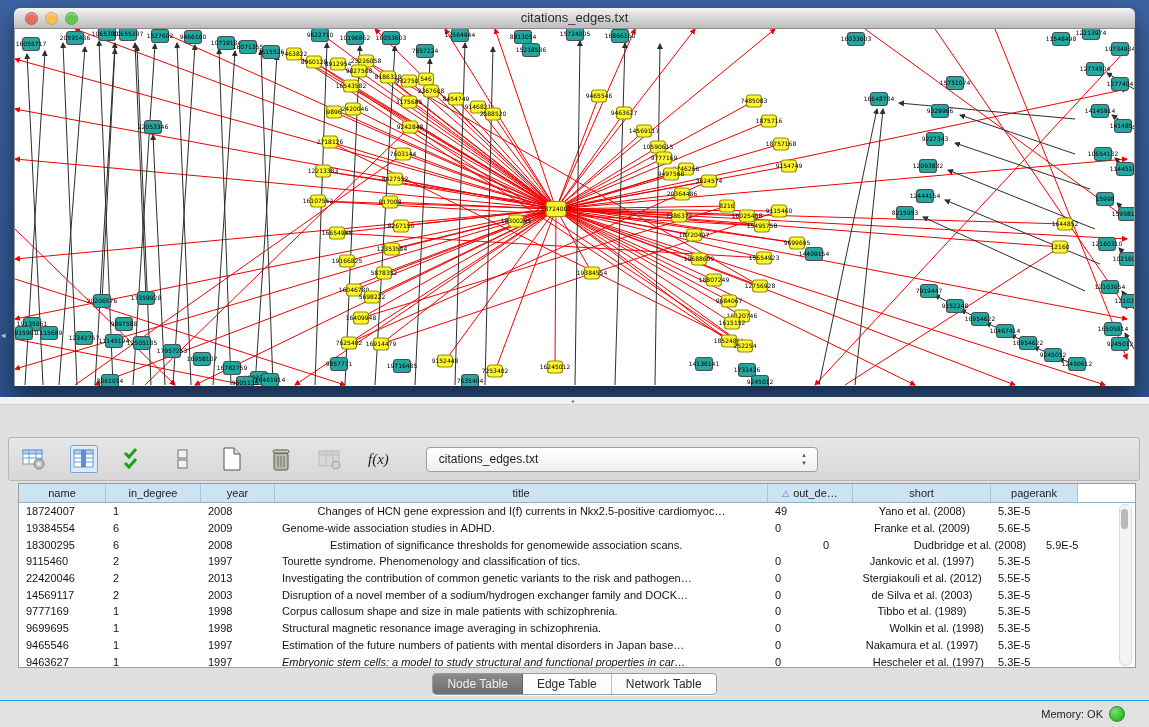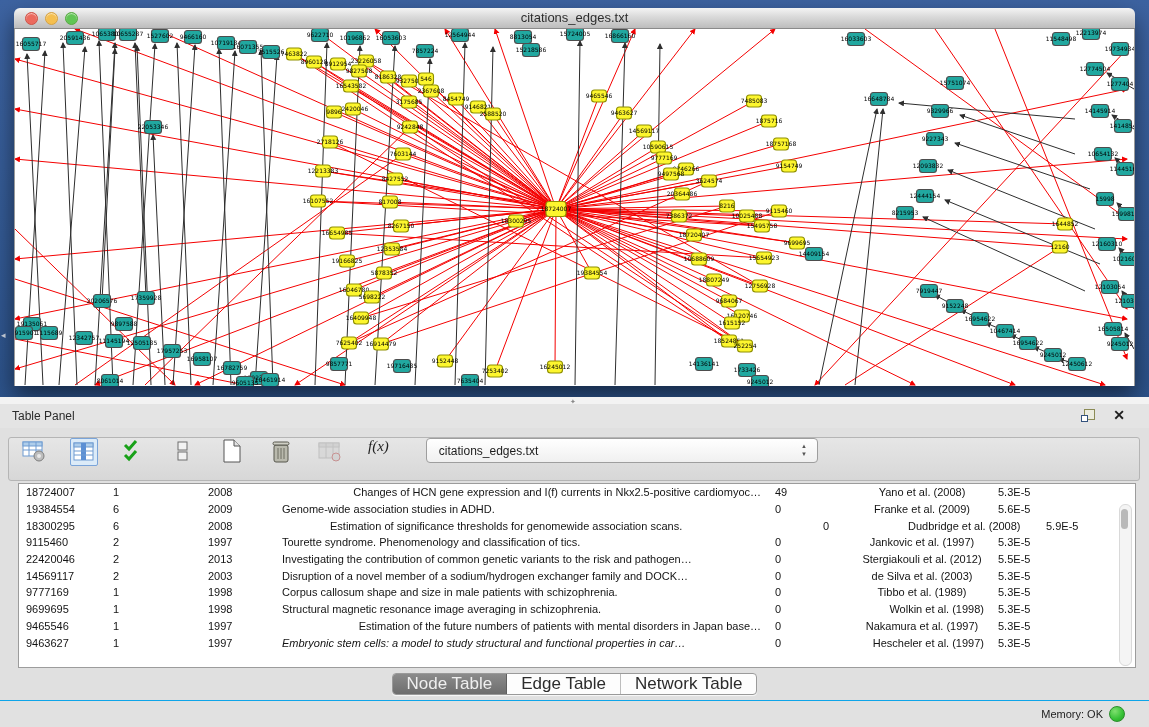--- a/index.html
+++ b/index.html
@@ -27,21 +27,21 @@
   .splitter-handle{position:absolute;left:570px;top:1px;color:#8a8a8a;font-size:7px;}
   .panel-titlebar{position:absolute;left:0;top:7px;width:1149px;height:24px;background:#e4e4e4;}
   .panel-title{position:absolute;left:12px;top:5px;font-size:12px;color:#2b2b2b;}
   .float-icon{position:absolute;right:55px;top:5px;width:13px;height:13px;}
   .float-icon .sq1{position:absolute;left:3px;top:0;width:9px;height:9px;border:1px solid #8b8b55;background:#ececdf;}
   .float-icon .sq2{position:absolute;left:0;top:6px;width:5px;height:5px;border:1px solid #33527d;background:#fff;}
   .close-icon{position:absolute;right:24px;top:3px;font-size:14px;font-weight:bold;color:#1c1c1c;}
 
   .toolbar{position:absolute;left:8px;top:40px;width:1132px;height:44px;
     background:linear-gradient(180deg,#e6e6e6,#d7d7d7);border:1px solid #b5b5b5;border-radius:3px;
-    display:flex;gap:23px;padding-left:12px;box-sizing:border-box;}
+    display:flex;align-items:center;gap:23px;padding-left:12px;box-sizing:border-box;}
   .tb-icon{width:26px;height:26px;display:flex;align-items:center;justify-content:center;position:relative;}
   .tb-icon.selected{border:1px solid #7aa4d9;background:#dcebf8;border-radius:2px;}
   .tb-icon.disabled{opacity:.45;}
   .fx{font-family:"Liberation Serif",serif;font-style:italic;font-size:15px;color:#222;margin-left:2px;}
   .combo{margin-left:14px;width:390px;height:23px;background:linear-gradient(180deg,#ffffff,#f0f0f0);
     border:1px solid #9e9e9e;border-radius:4px;position:relative;display:flex;align-items:center;}
   .combo-text{font-size:12px;color:#1c1c1c;padding-left:12px;}
   .combo-arrows{position:absolute;right:10px;top:3px;font-size:6px;color:#555;line-height:8px;text-align:center;}
 
   .table-wrap{position:absolute;left:18px;top:86px;width:1118px;height:185px;background:#fff;
@@ -52,21 +52,21 @@
   .sort-tri{color:#3f7fd1;font-size:9px;margin-right:4px;}
   .trow{display:flex;height:16.7px;align-items:center;}
   .td{font-size:11px;color:#141414;box-sizing:border-box;padding:0 7px;overflow:hidden;white-space:nowrap;}
   .vscroll{position:absolute;right:3px;top:20px;width:11px;height:160px;background:#f4f4f4;
     border:1px solid #d9d9d9;border-radius:6px;}
   .vthumb{position:absolute;left:1px;top:4px;width:7px;height:20px;background:#b9b9b9;border-radius:4px;}
 
   .tabbar{position:absolute;left:0;top:275px;width:1149px;height:28px;display:flex;justify-content:center;}
   .seg{display:flex;height:20px;margin-top:1px;border:1px solid #9a9a9a;border-radius:4px;overflow:hidden;background:#fdfdfd;
     box-shadow:0 1px 1px rgba(255,255,255,.8);}
-  .seg-btn{font-size:17px;padding:0 14px;display:flex;align-items:center;color:#2c2c2c;border-right:1px solid #bdbdbd;}
+  .seg-btn{font-size:12px;padding:0 14px;display:flex;align-items:center;color:#2c2c2c;border-right:1px solid #bdbdbd;}
   .seg-btn:last-child{border-right:none;}
   .seg-btn.active{background:linear-gradient(180deg,#8b8b8b,#6e6e6e);color:#efefef;border-right:1px solid #5f5f5f;}
 
   .statusbar{position:absolute;left:0;top:303px;width:1149px;height:27px;background:#e1e1e1;border-top:1px solid #0ea5e9;}
   .mem-label{position:absolute;right:46px;top:7px;font-size:11px;color:#222;}
   .mem-dot{position:absolute;right:24px;top:5px;width:14px;height:14px;border-radius:50%;
     background:radial-gradient(circle at 35% 30%,#7fe06f,#35c135 60%,#2a9e2a);border:1px solid #2a8f2a;}
 </style>
 </head>
 <body>
@@ -833,28 +833,20 @@
             </g>
           </g>
       </svg>
     </div>
   </div>
 
   <div class="panel">
     <div class="splitter">
       <span class="splitter-handle">✦</span>
     </div>
-    <div class="panel-titlebar">
-      <span class="panel-title">Table Panel</span>
-      <span class="float-icon">
-          <span class="sq1"></span>
-          <span class="sq2"></span>
-        </span>
-      <span class="close-icon">✕</span>
-    </div>
 
     <div class="toolbar">
       <span class="tb-icon">
         <svg width="24" height="22">
             <rect x="1" y="2" width="19" height="14" fill="#fff" stroke="#6f9bd1"></rect>
             <rect x="1" y="2" width="19" height="4" fill="#aecdea" stroke="#6f9bd1"></rect>
             <line x1="7" y1="2" x2="7" y2="16" stroke="#6f9bd1"></line>
             <line x1="14" y1="2" x2="14" y2="16" stroke="#6f9bd1"></line>
             <line x1="1" y1="10" x2="20" y2="10" stroke="#6f9bd1"></line>
             <circle cx="17" cy="16" r="5" fill="#bdbdbd" stroke="#7d7d7d"></circle>
@@ -907,46 +899,70 @@
           </svg>
       </span>
       <span class="fx">f(x)</span>
       <span class="combo">
         <span class="combo-text">citations_edges.txt</span>
         <span class="combo-arrows">▲<br>▼</span>
       </span>
     </div>
 
     <div class="table-wrap">
+      <div class="thead" id="thead">
+          <div class="th" style="width: 87px;">
+            <span>name</span>
+          </div>
+          <div class="th" style="width: 95px;">
+            <span>in_degree</span>
+          </div>
+          <div class="th" style="width: 74px;">
+            <span>year</span>
+          </div>
+          <div class="th" style="width: 493px;">
+            <span>title</span>
+          </div>
+          <div class="th" style="width: 85px;">
+            <span class="sort-tri">△</span>
+            <span>out_de…</span>
+          </div>
+          <div class="th" style="width: 138px;">
+            <span>short</span>
+          </div>
+          <div class="th" style="width: 87px;">
+            <span>pagerank</span>
+          </div>
+        </div>
       <div id="tbody">
           <div class="trow">
             <div class="td" style="width: 87px; text-align: left;">18724007</div>
             <div class="td" style="width: 95px; text-align: left;">1</div>
             <div class="td" style="width: 74px; text-align: left;">2008</div>
-            <div class="td" style="width: 493px; text-align: right;">Changes of HCN gene expression and I(f) currents in Nkx2.5-positive cardiomyoc…</div>
+            <div class="td" style="width: 493px; text-align: center;">Changes of HCN gene expression and I(f) currents in Nkx2.5-positive cardiomyoc…</div>
             <div class="td" style="width: 85px; text-align: left;">49</div>
             <div class="td" style="width: 138px; text-align: center;">Yano et al. (2008)</div>
             <div class="td" style="width: 87px; text-align: left;">5.3E-5</div>
           </div>
           <div class="trow">
             <div class="td" style="width: 87px; text-align: left;">19384554</div>
             <div class="td" style="width: 95px; text-align: left;">6</div>
             <div class="td" style="width: 74px; text-align: left;">2009</div>
             <div class="td" style="width: 493px; text-align: left;">Genome-wide association studies in ADHD.</div>
             <div class="td" style="width: 85px; text-align: left;">0</div>
             <div class="td" style="width: 138px; text-align: center;">Franke et al. (2009)</div>
             <div class="td" style="width: 87px; text-align: left;">5.6E-5</div>
           </div>
           <div class="trow">
             <div class="td" style="width: 87px; text-align: left;">18300295</div>
             <div class="td" style="width: 95px; text-align: left;">6</div>
             <div class="td" style="width: 74px; text-align: left;">2008</div>
             <div class="td" style="width: 493px; text-align: left; margin-left: 48px;">Estimation of significance thresholds for genomewide association scans.</div>
             <div class="td" style="width: 85px; text-align: left;">0</div>
-            <div class="td" style="width: 138px; ">Dudbridge et al. (2008)</div>
+            <div class="td" style="width: 138px; text-align: center;">Dudbridge et al. (2008)</div>
             <div class="td" style="width: 87px; text-align: left;">5.9E-5</div>
           </div>
           <div class="trow">
             <div class="td" style="width: 87px; text-align: left;">9115460</div>
             <div class="td" style="width: 95px; text-align: left;">2</div>
             <div class="td" style="width: 74px; text-align: left;">1997</div>
             <div class="td" style="width: 493px; text-align: left;">Tourette syndrome. Phenomenology and classification of tics.</div>
             <div class="td" style="width: 85px; text-align: left;">0</div>
             <div class="td" style="width: 138px; text-align: center;">Jankovic et al. (1997)</div>
             <div class="td" style="width: 87px; text-align: left;">5.3E-5</div>
@@ -984,21 +1000,21 @@
             <div class="td" style="width: 74px; text-align: left;">1998</div>
             <div class="td" style="width: 493px; text-align: left;">Structural magnetic resonance image averaging in schizophrenia.</div>
             <div class="td" style="width: 85px; text-align: left;">0</div>
             <div class="td" style="width: 138px; text-align: right;">Wolkin et al. (1998)</div>
             <div class="td" style="width: 87px; text-align: left;">5.3E-5</div>
           </div>
           <div class="trow">
             <div class="td" style="width: 87px; text-align: left;">9465546</div>
             <div class="td" style="width: 95px; text-align: left;">1</div>
             <div class="td" style="width: 74px; text-align: left;">1997</div>
-            <div class="td" style="width: 493px; text-align: right;">Estimation of the future numbers of patients with mental disorders in Japan base…</div>
+            <div class="td" style="width: 493px; text-align: left;">Estimation of the future numbers of patients with mental disorders in Japan base…</div>
             <div class="td" style="width: 85px; text-align: left;">0</div>
             <div class="td" style="width: 138px; text-align: center;">Nakamura et al. (1997)</div>
             <div class="td" style="width: 87px; text-align: left;">5.3E-5</div>
           </div>
           <div class="trow">
             <div class="td" style="width: 87px; text-align: left;">9463627</div>
             <div class="td" style="width: 95px; text-align: left;">1</div>
             <div class="td" style="width: 74px; text-align: left;">1997</div>
             <div class="td" style="width: 493px; text-align: left; font-style: italic;">Embryonic stem cells: a model to study structural and functional properties in car…</div>
             <div class="td" style="width: 85px; text-align: left;">0</div>

